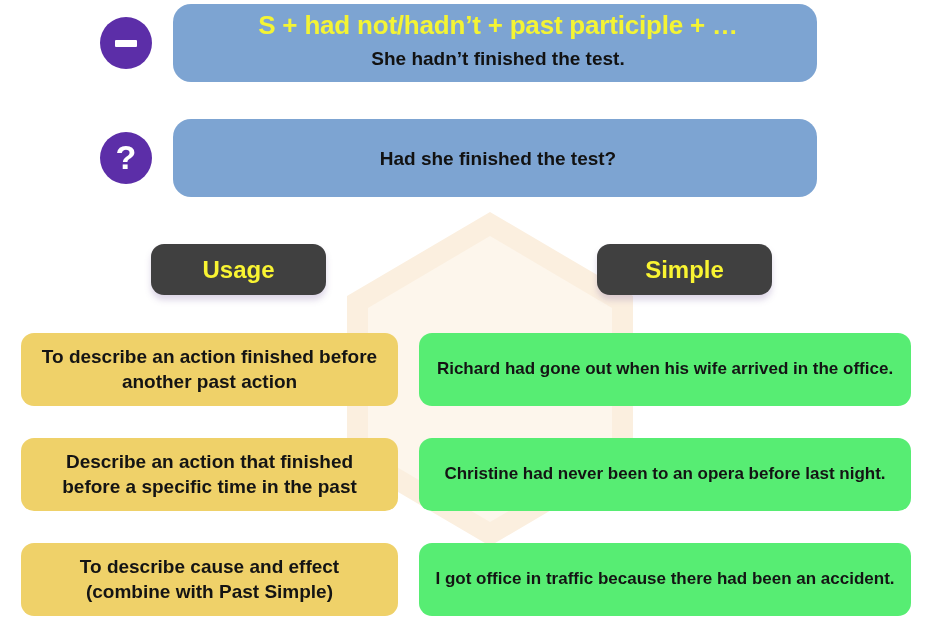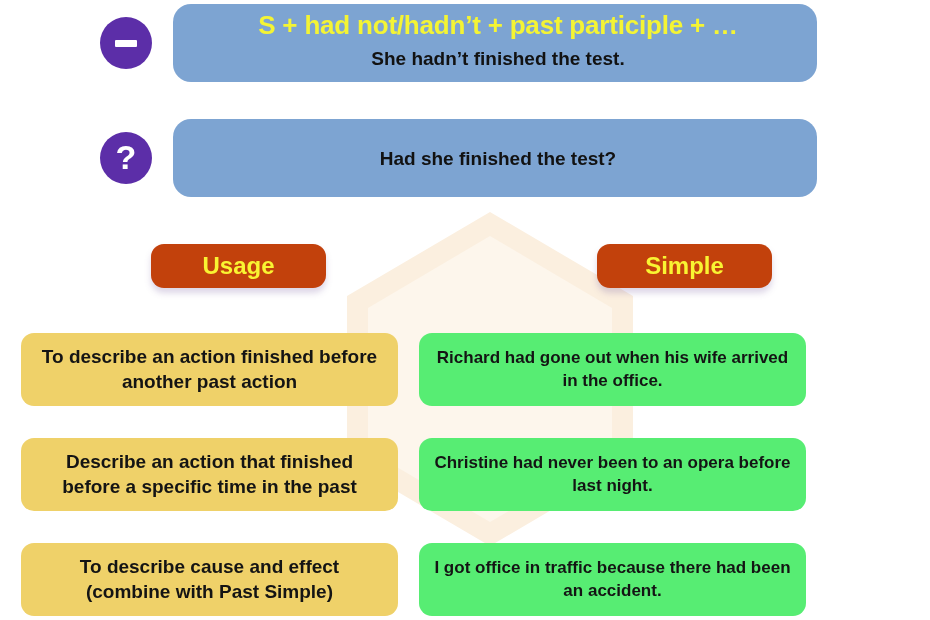--- a/index.html
+++ b/index.html
@@ -96,22 +96,22 @@
     line-height: 1.2;
     text-align: center;
     margin-top: 7px;
     white-space: nowrap;
   }
 
   
   .header-pill {
     position: absolute;
     z-index: 2;
-    height: 44px;
-    background: #c2410c;
+    height: 51px;
+    background: #404040;
     border-radius: 13px;
     display: flex;
     align-items: center;
     justify-content: center;
     color: #f9f432;
     font-size: 24px;
     font-weight: bold;
     box-shadow: 0 5px 6px rgba(120, 90, 160, 0.25);
   }
   #header-pill-usage { left: 151px; top: 244px; width: 175px; }
@@ -143,21 +143,21 @@
   .cell-usage {
     margin-left: 21px;
     width: 377px;
     min-height: 73px;
     background: #efd169;
     font-size: 19px;
     line-height: 1.28;
   }
   .cell-example {
     margin-left: 21px;
-    width: 387px;
+    width: 492px;
     min-height: 73px;
     background: #57ed73;
     font-size: 17px;
     line-height: 1.3;
   }
 </style>
 </head>
 <body>
 
 <div id="page">

